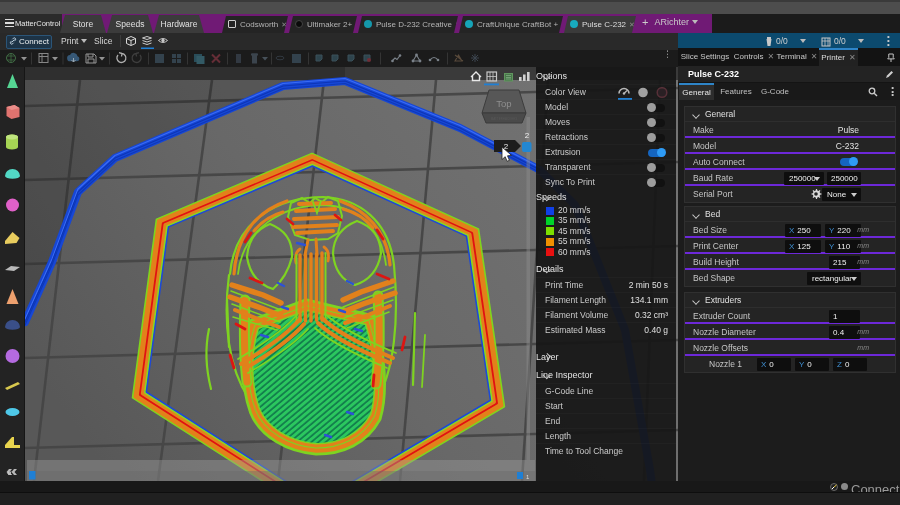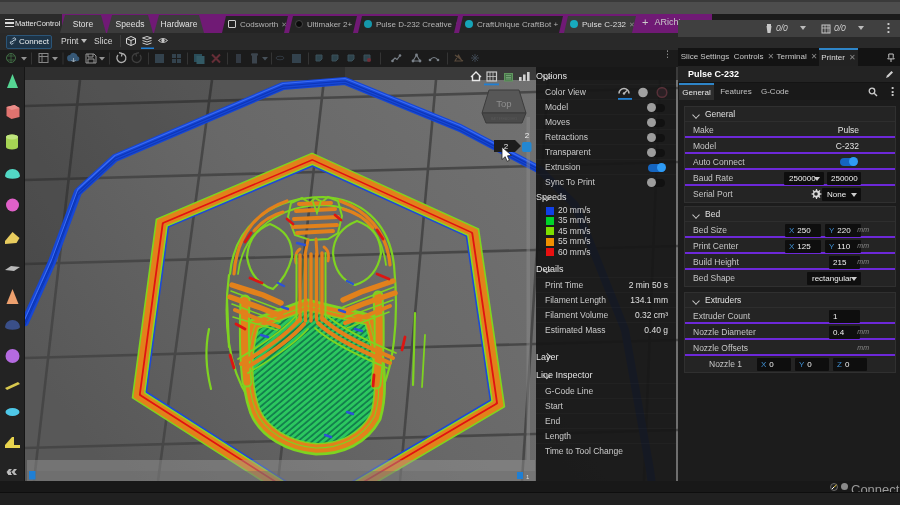--- a/index.html
+++ b/index.html
@@ -7,21 +7,21 @@
 #topstrip{left:0;top:0;width:900px;height:14px;background:#4d4d4d;border-top:2px solid #3a3a3a;}
 #tabbar{left:0;top:14px;width:712px;height:19px;background:#701a75;}
 #mclogo{left:0;top:0;width:62px;height:19px;background:#2b2b2b;color:#e8e8e8;font-size:9px;line-height:19px;}
 .burger{left:5px;top:5px;width:9px;height:8px;border-top:1.6px solid #ddd;border-bottom:1.6px solid #ddd;}
 .burger:after{content:"";position:absolute;left:0;top:2.3px;width:9px;height:1.6px;background:#ddd;}
 .ttab{top:1px;height:18px;background:#3b3b3b;color:#e2e2e2;font-size:8.5px;text-align:center;line-height:18px;clip-path:polygon(5px 0,calc(100% - 5px) 0,100% 100%,0 100%);}
 .ptab{top:2px;height:17px;background:#242424;color:#b5b5b5;font-size:8px;line-height:17px;white-space:nowrap;clip-path:polygon(4px 0,100% 0,calc(100% - 4px) 100%,0 100%);}
 .ptab .x{color:#8a8a8a;margin-left:3px;font-size:7px;}
 .ptab .ic{display:inline-block;width:8px;height:8px;border-radius:50%;margin-right:4px;vertical-align:-1px;}
 #row2{left:0;top:33px;width:900px;height:17px;background:#292929;}
-#row2r{left:678px;top:20px;width:222px;height:17px;background:#404040;font-style:italic;}
+#row2r{left:678px;top:33px;width:222px;height:17px;background:#0c4a6e;}
 #connectbtn{left:6px;top:34.5px;width:46px;height:14px;background:#1d3346;border:1px solid #2b5578;border-radius:2px;color:#ecf0f2;font-size:8px;text-align:center;line-height:12px;}
 .t2{color:#d8d8d8;font-size:8.5px;line-height:17px;}
 .sep{top:2px;width:1px;height:12px;background:#3d3d3d;}
 #sidebar{left:0;top:67px;width:25px;height:414px;background:#232323;border-right:1px solid #161616;}
 #rpanel{left:678px;top:48px;width:222px;height:433px;background:#1c1c1c;}
 #ptabs{left:0;top:0;width:222px;height:18px;background:#131313;}
 .rtab{top:0;height:18px;color:#c8c8c8;font-size:8px;line-height:18px;text-align:center;}
 .rtab .x{color:#888;margin-left:4px;}
 #ptitle{left:0;top:18px;width:222px;height:17px;background:#232323;color:#fff;font-size:9px;font-weight:bold;line-height:17px;border-bottom:1px solid #141414;}
 #stabs{left:0;top:35px;width:222px;height:17px;background:#191919;}
@@ -365,22 +365,22 @@
           <path d="M6 6.5 L9 3.5" stroke="#b8b8b8" stroke-width="1.3"></path>
           <circle cx="6" cy="6.5" r="1.2" fill="#b8b8b8"></circle>
      <rect x="-1" y="11" width="15" height="1.8" fill="#1f7fd4"></rect>
      <circle cx="25" cy="5.5" r="4.8" fill="#a2a2a2"></circle>
      <circle cx="44" cy="5.5" r="4.8" fill="#2a2024" stroke="#573038" stroke-width="1.5"></circle>
    </svg>
  </div>
  <div class="orow">Model<span class="tog"></span></div>
  <div class="orow">Moves<span class="tog"></span></div>
  <div class="orow">Retractions<span class="tog"></span></div>
+ <div class="orow">Extrusion<span class="tog on"></span></div>
  <div class="orow">Transparent<span class="tog"></span></div>
- <div class="orow">Extrusion<span class="tog on"></span></div>
  <div class="orow">Sync To Print<span class="tog"></span></div>
  <div class="ohead" style="margin-top:0px;">Speeds</div>
  <div style="position:relative;height:10.4px;font-size:8.5px;color:#d6d6d6;line-height:10.4px;padding-left:22px;"><span class="sq" style="background:#1040e8;top:1.5px;"></span>20 mm/s</div>
  <div style="position:relative;height:10.4px;font-size:8.5px;color:#d6d6d6;line-height:10.4px;padding-left:22px;"><span class="sq" style="background:#00d42a;top:1.5px;"></span>35 mm/s</div>
  <div style="position:relative;height:10.4px;font-size:8.5px;color:#d6d6d6;line-height:10.4px;padding-left:22px;"><span class="sq" style="background:#7ce000;top:1.5px;"></span>45 mm/s</div>
  <div style="position:relative;height:10.4px;font-size:8.5px;color:#d6d6d6;line-height:10.4px;padding-left:22px;"><span class="sq" style="background:#f09000;top:1.5px;"></span>55 mm/s</div>
  <div style="position:relative;height:10.4px;font-size:8.5px;color:#d6d6d6;line-height:10.4px;padding-left:22px;"><span class="sq" style="background:#e81010;top:1.5px;"></span>60 mm/s</div>
  <div class="ohead" style="margin-top:4px;">Details</div>
  <div class="orow">Print Time<span class="oval">2 min 50 s</span></div>
  <div class="orow">Filament Length<span class="oval">134.1 mm</span></div>

